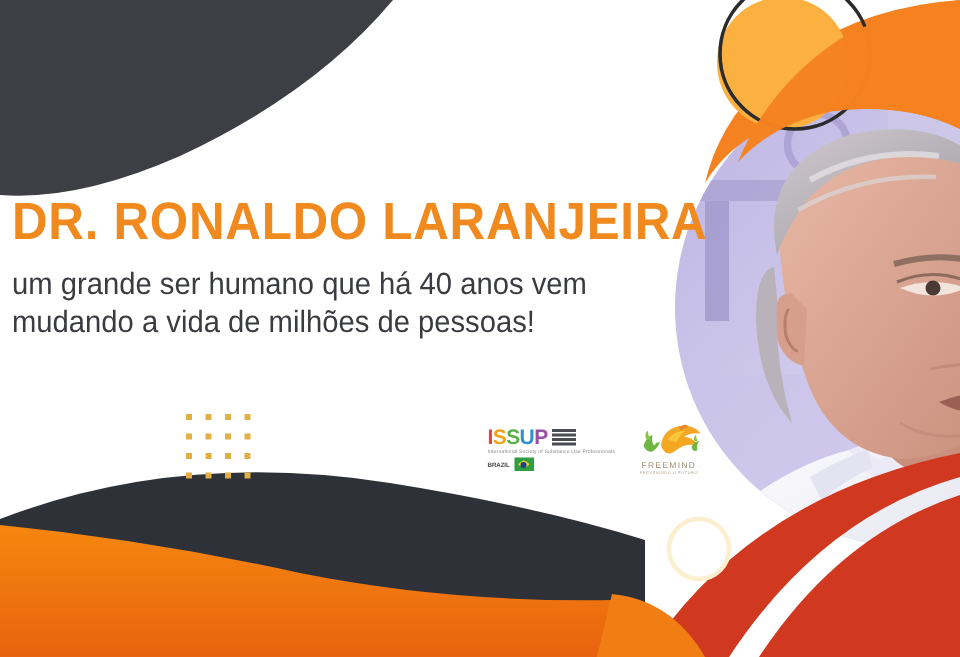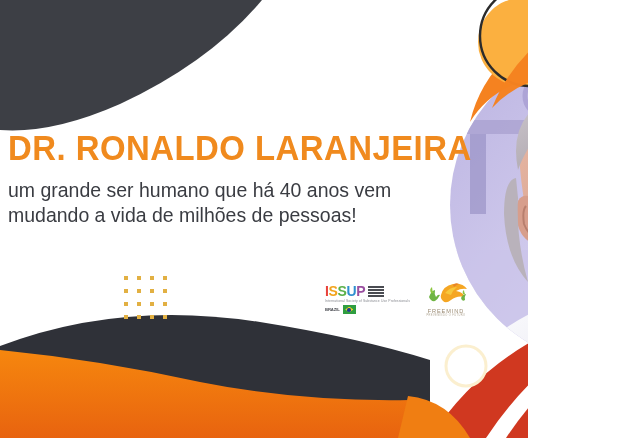--- a/index.html
+++ b/index.html
@@ -1,20 +1,19 @@
 <!DOCTYPE html>
 <html><head>
 <meta charset="utf-8">
 <style>
   html,body{margin:0;padding:0;background:#fff;}
   body{font-family:"Liberation Sans",sans-serif;}
   #banner{
-    position:relative;width:516px;height:438px;overflow:hidden;
+    position:relative;width:640px;height:438px;overflow:hidden;
     background:#ffffff;
-    padding-left:12px;
   }
   #banner svg.layer{position:absolute;left:0;top:0;width:640px;height:438px;}
 
   
   .textwrap{position:absolute;left:8px;top:128px;width:440px;z-index:40;}
   .title{
     font-family:"Liberation Sans Narrow","Liberation Sans",sans-serif;
     font-weight:bold;font-size:35px;line-height:40px;
     letter-spacing:0.5px;color:#F08A1E;margin:0;white-space:nowrap;
     transform:scaleX(0.94);transform-origin:left center;

